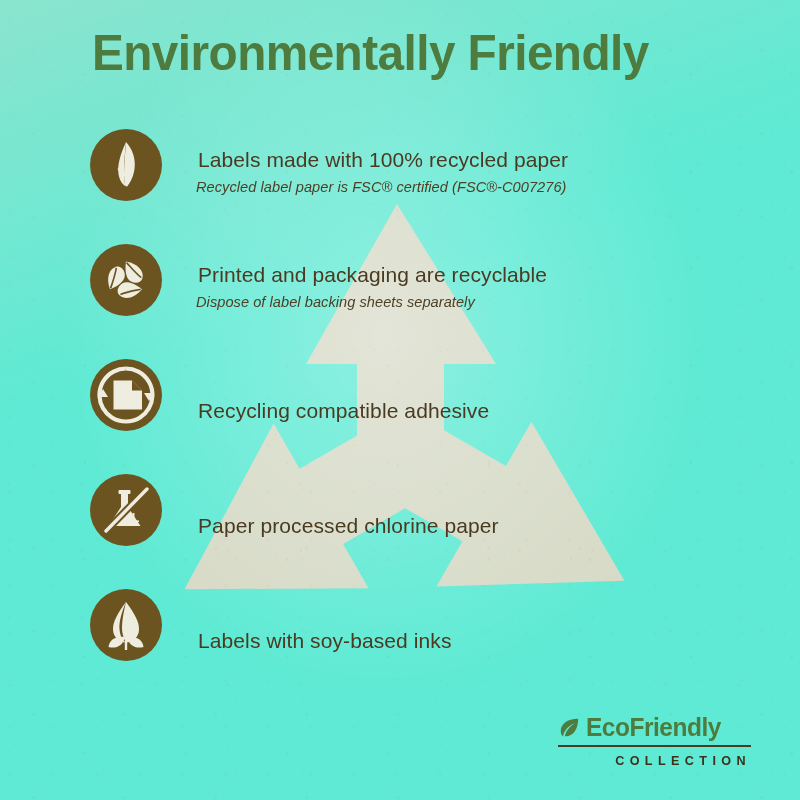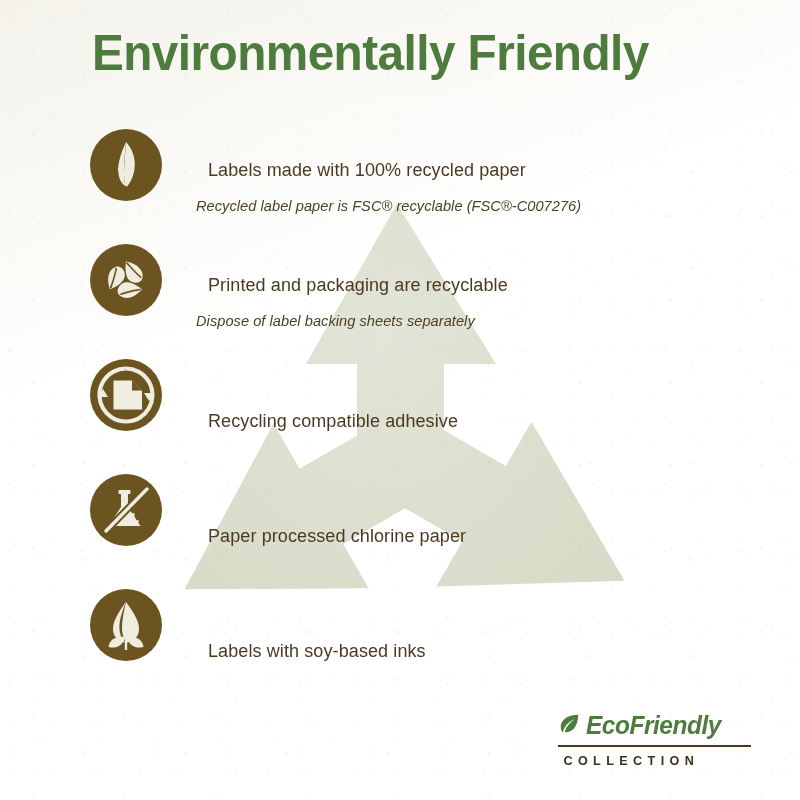--- a/index.html
+++ b/index.html
@@ -11,21 +11,21 @@
     height: 800px;
     overflow: hidden;
     font-family: "Liberation Sans", sans-serif;
     background: #efede0;
   }
 
   #poster {
     position: relative;
     width: 800px;
     height: 800px;
-    background-color: #ffffff;
+    background-color: #5eead4;
     overflow: hidden;
   }
 
   
   #paper-texture {
     position: absolute;
     inset: 0;
     pointer-events: none;
     opacity: .55;
     background-image:
@@ -91,22 +91,22 @@
     width: 72px;
     height: 72px;
   }
   .feature-text {
     position: absolute;
     left: 196px;
     top: 0;
     width: 560px;
   }
   .feature-title {
-    margin: 12px;
-    font-size: 18px;
+    margin: 2px;
+    font-size: 21px;
     line-height: 30px;
     font-weight: 400;
     color: #4a3a22;
     letter-spacing: .1px;
     white-space: nowrap;
   }
   .feature-sub {
     margin: 3px 0 0 0;
     font-size: 14.6px;
     line-height: 19px;
@@ -121,24 +121,23 @@
 
   
   #logo {
     position: absolute;
     left: 558px;
     top: 712px;
     width: 200px;
   }
   #logo-wordmark-row {
     display: flex;
-    align-items: flex-start;
+    align-items: center;
     gap: 6px;
     height: 30px;
-    font-style: italic;
   }
   #logo-leaf { width: 22px; height: 22px; flex: none; }
   #logo-wordmark {
     font-size: 25.5px;
     line-height: 27px;
     font-weight: 700;
     color: #4e7c3f;
     letter-spacing: -0.5px;
     transform: scaleX(.96);
     transform-origin: left center;
@@ -146,21 +145,21 @@
   }
   #logo-rule {
     margin: 3px 0 0 0;
     height: 2px;
     width: 193px;
     background: #4a3a22;
   }
   #logo-subtitle {
     margin-top: 7px;
     width: 193px;
-    text-align: left;
+    text-align: right;
     font-size: 12.6px;
     line-height: 14px;
     font-weight: 700;
     color: #3d3119;
     letter-spacing: 5.4px;
     text-indent: 5.4px;
     white-space: nowrap;
   }
 </style>
 </head>
@@ -187,21 +186,21 @@
   <div id="features">
 
     <div class="feature-row row-with-sub">
       <svg class="feature-icon" viewBox="0 0 72 72" xmlns="http://www.w3.org/2000/svg">
         <circle cx="36" cy="36" r="36" fill="#6b5420"></circle>
         <path d="M36 13 C48 26 47 45 37.5 57 C36.8 57.9 35.6 57.7 35.3 56.6 C34.6 54 34.2 50.6 34.1 46.8 L27.8 40.6 C27.1 39.9 28 38.9 28.8 39.4 L34.1 42.8 C34.3 35 35 27 36 13 Z" fill="#efede0"></path>
         <path d="M36 13 C30.5 25 27 36 28.6 45.5 C29.5 50.8 32 55 35.3 57 C34.6 54 34.2 50.6 34.1 46.8 C34 35.6 34.7 25.8 36 13 Z" fill="#efede0"></path>
       </svg>
       <div class="feature-text">
         <p class="feature-title">Labels made with 100% recycled paper</p>
-        <p class="feature-sub">Recycled label paper is FSC® recyclable (FSC®-C007276)</p>
+        <p class="feature-sub">Recycled label paper is FSC® certified (FSC®-C007276)</p>
       </div>
     </div>
 
     <div class="feature-row row-with-sub">
       <svg class="feature-icon" viewBox="0 0 72 72" xmlns="http://www.w3.org/2000/svg">
         <circle cx="36" cy="36" r="36" fill="#6b5420"></circle>
         <g fill="#efede0">
 
           <g transform="rotate(0 36 36)">
             <path d="M36 17.5 C48 19.5 54 27 52.5 34 C51.5 38.5 46 40 41 37.5 C36.5 35.2 34.5 28 36 17.5 Z"></path>

